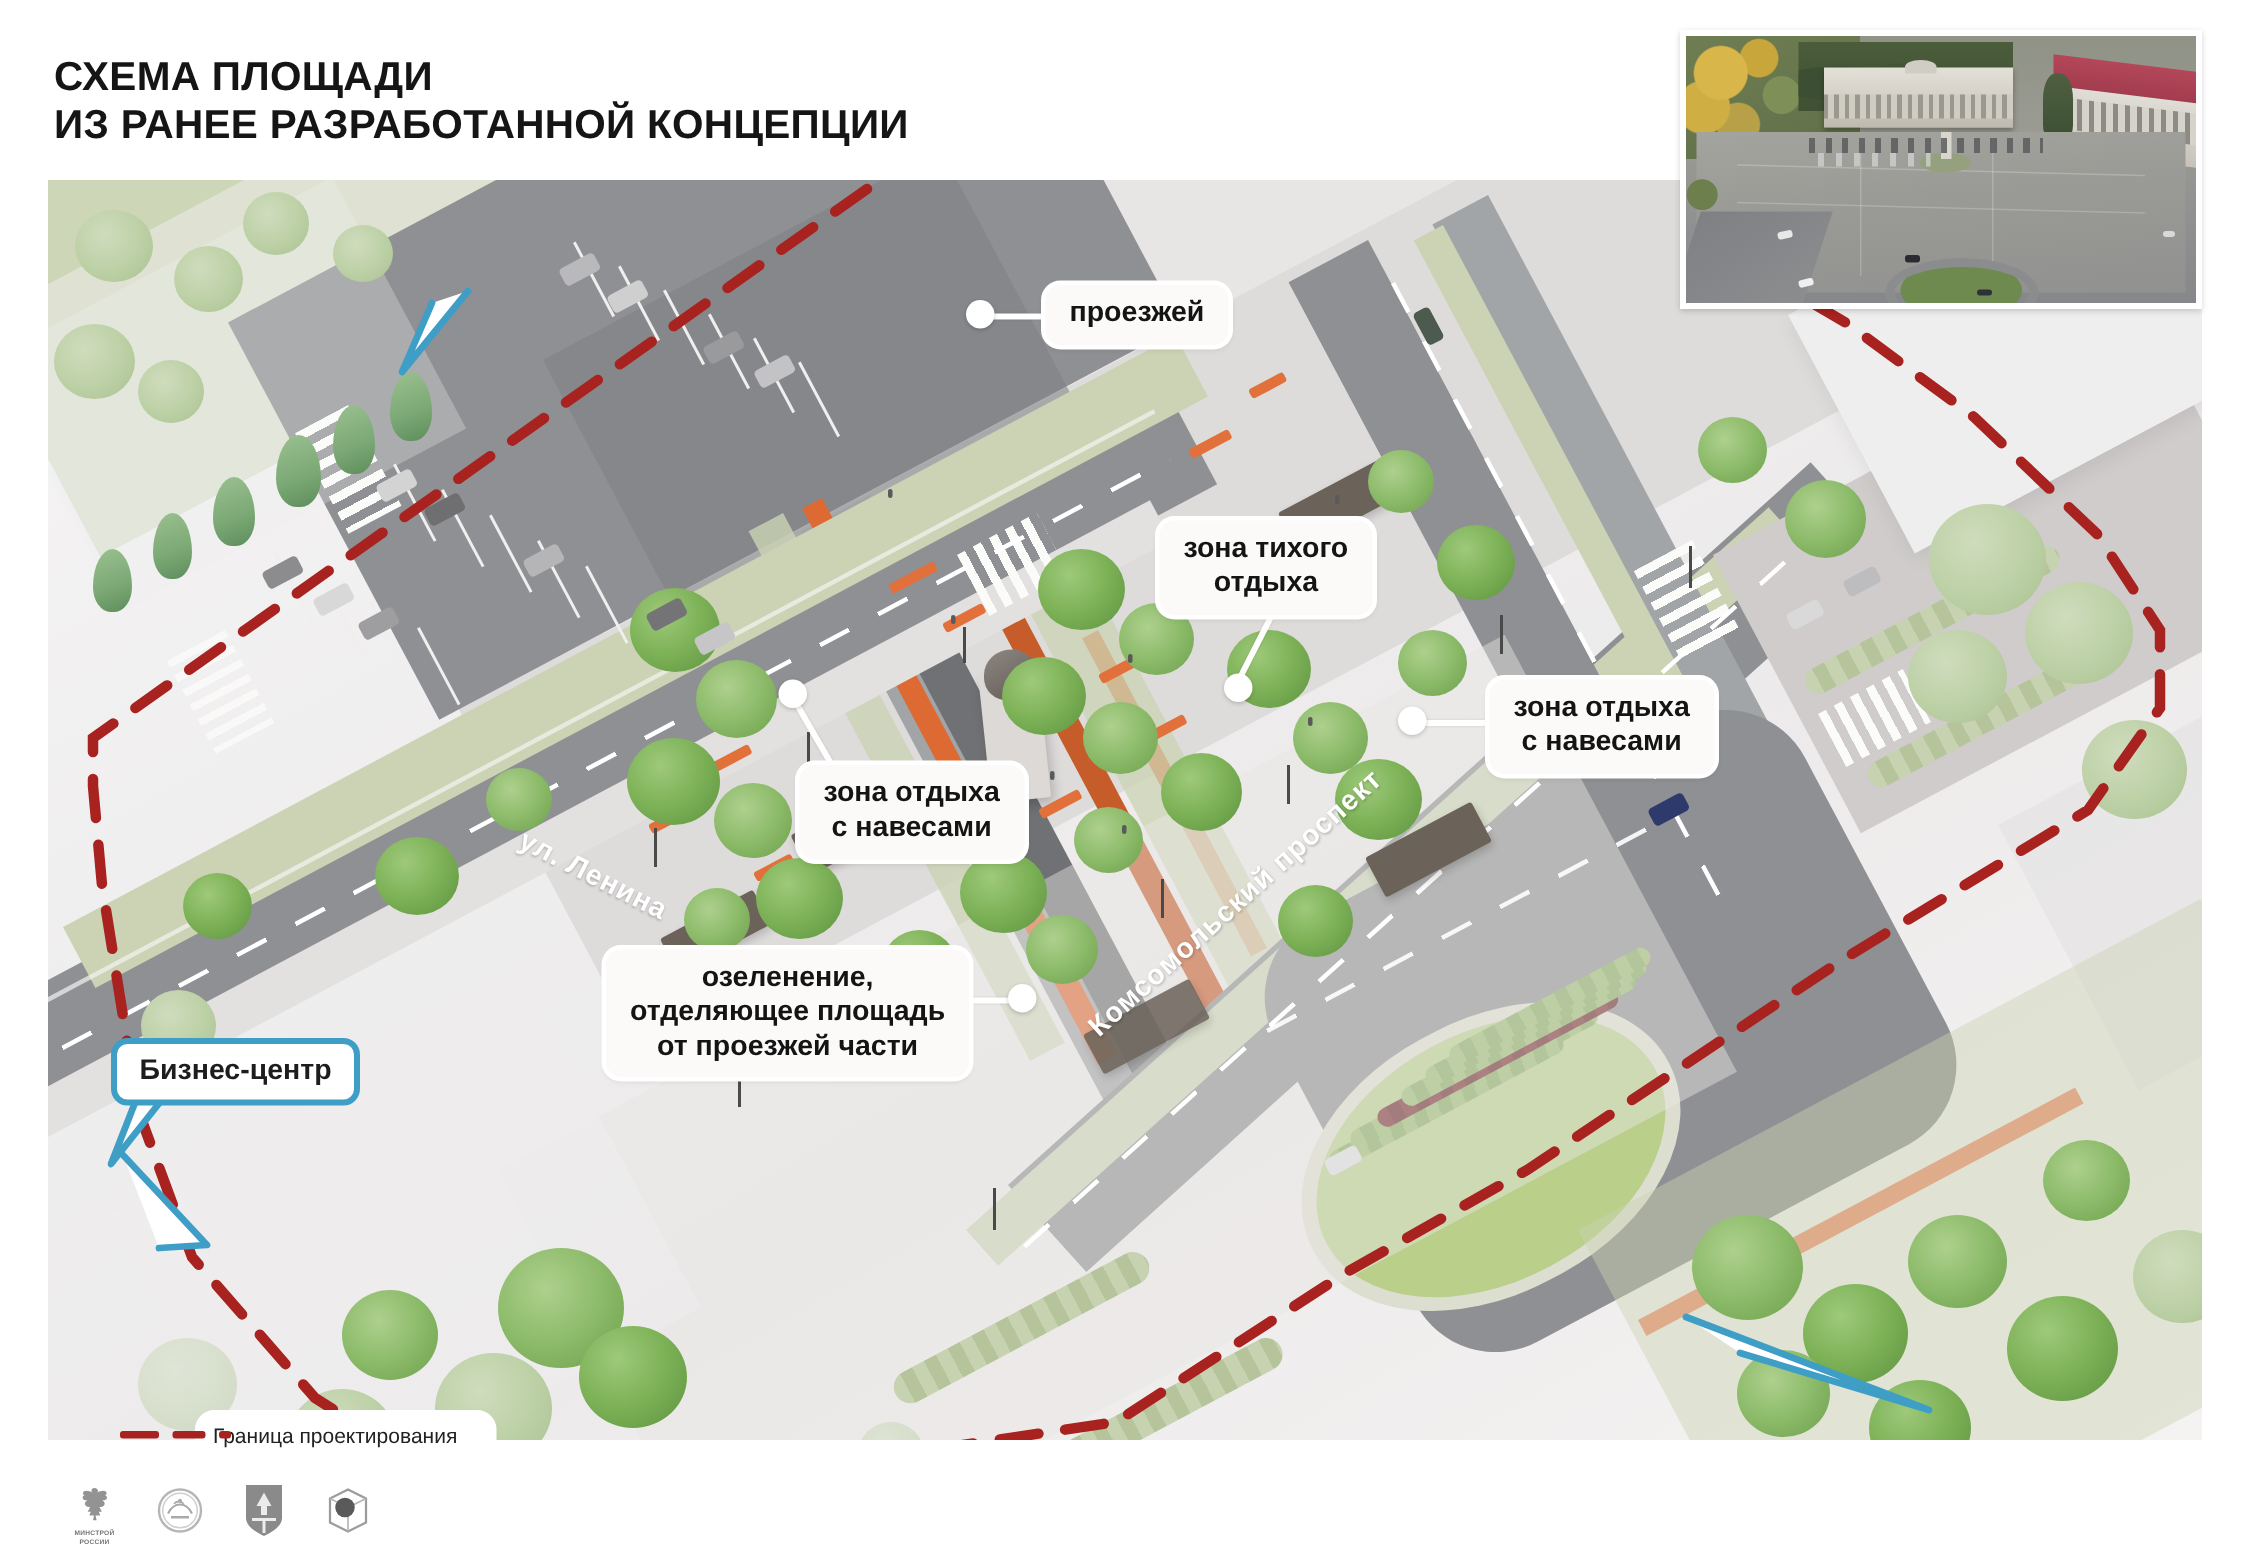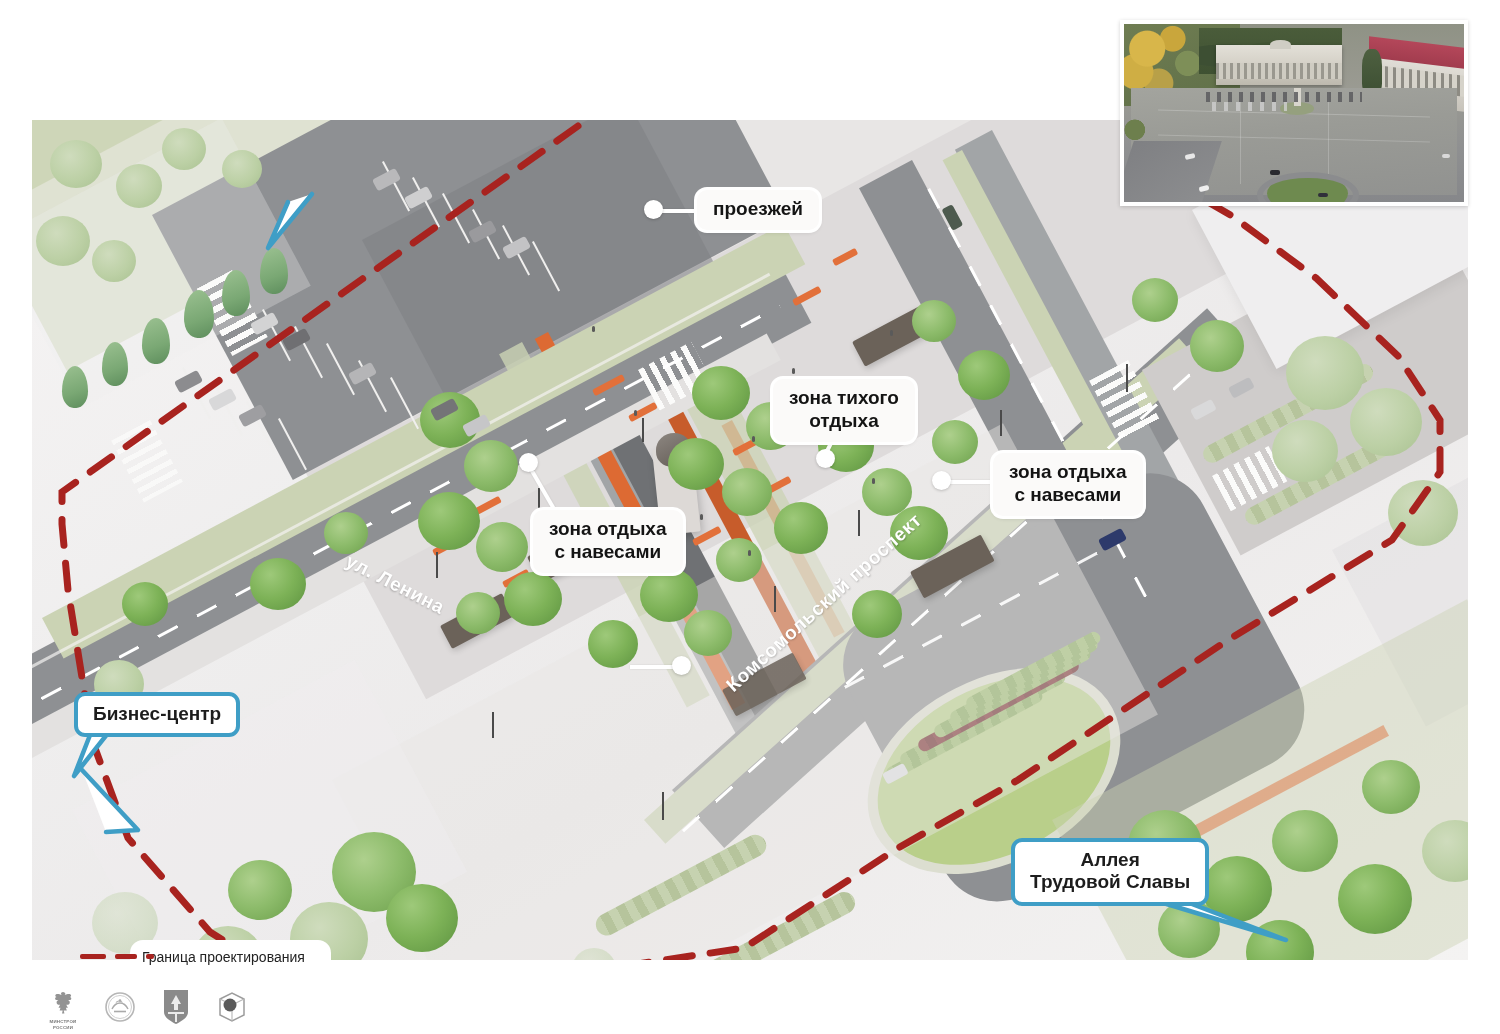--- a/index.html
+++ b/index.html
@@ -110,20 +110,22 @@
   .logos{position:absolute;left:48px;top:988px;display:flex;align-items:center;gap:26px;z-index:50;}
   .logo{filter:grayscale(1);opacity:.72;}
   .logo-cap{font-size:4.4px;font-weight:bold;color:#3c3c3c;text-align:center;
             letter-spacing:.2px;line-height:1.35;margin-top:1px;white-space:pre;}
 </style>
 </head>
 <body>
 
 <div id="stage">
 
+  <div class="title">СХЕМА ПЛОЩАДИ
+ИЗ РАНЕЕ РАЗРАБОТАННОЙ КОНЦЕПЦИИ</div>
 
   <div class="map">
     <div class="map-inner">
 
       <div class="haze"></div>
 
       <div class="slab grass-pale" style="left:-120px;top:-40px;width:640px;height:330px;transform:rotate(-28deg);"></div>
       <div class="slab grass" style="left:-170px;top:-10px;width:560px;height:150px;transform:rotate(-28deg);opacity:.85;"></div>
 
       <div class="slab plaza" style="left:150px;top:120px;width:980px;height:520px;transform:rotate(-28deg);"></div>
@@ -384,35 +386,36 @@
     <path d="M16,8 L72,68 L40,70" fill="#fff" stroke="#3f9ec6" stroke-width="4.5" stroke-linejoin="round" stroke-linecap="round"></path>
   </svg>
 
   <svg class="tail" style="left:1120px;top:876px;width:180px;height:76px;" viewBox="0 0 180 76">
     <path d="M4,2 L166,64 L40,26" fill="#fff" stroke="#3f9ec6" stroke-width="4.5" stroke-linejoin="round" stroke-linecap="round"></path>
   </svg>
 
 
   <div class="pill" style="left:697px;top:190px;">проезжей</div>
 
-  <div class="pill" style="left:773px;top:347px;margin-top:32px;">зона тихого
+  <div class="pill" style="left:773px;top:347px;">зона тихого
 отдыха</div>
 
   <div class="pill" style="left:993px;top:453px;">зона отдыха
 с навесами</div>
 
   <div class="pill" style="left:533px;top:510px;">зона отдыха
 с навесами</div>
 
+  <div class="pill" style="left:404px;top:633px;">озеленение,
+отделяющее площадь
+от проезжей части</div>
 
   <div class="bubble" style="left:74px;top:692px;">Бизнес-центр</div>
 
 
-  <div class="bubble" style="left:1011px;top:838px;">Аллея
-Трудовой Славы</div>
 
   <div class="legend">
     <div class="leg-dash" style="position:absolute;left:24px;top:14px;z-index:2;">
       <i style="width:26px;"></i>
       <i style="width:22px;"></i>
       <i style="width:8px;"></i>
     </div>
     <div class="leg-pill" style="margin-left:98px;">Граница проектирования</div>
   </div>
 

